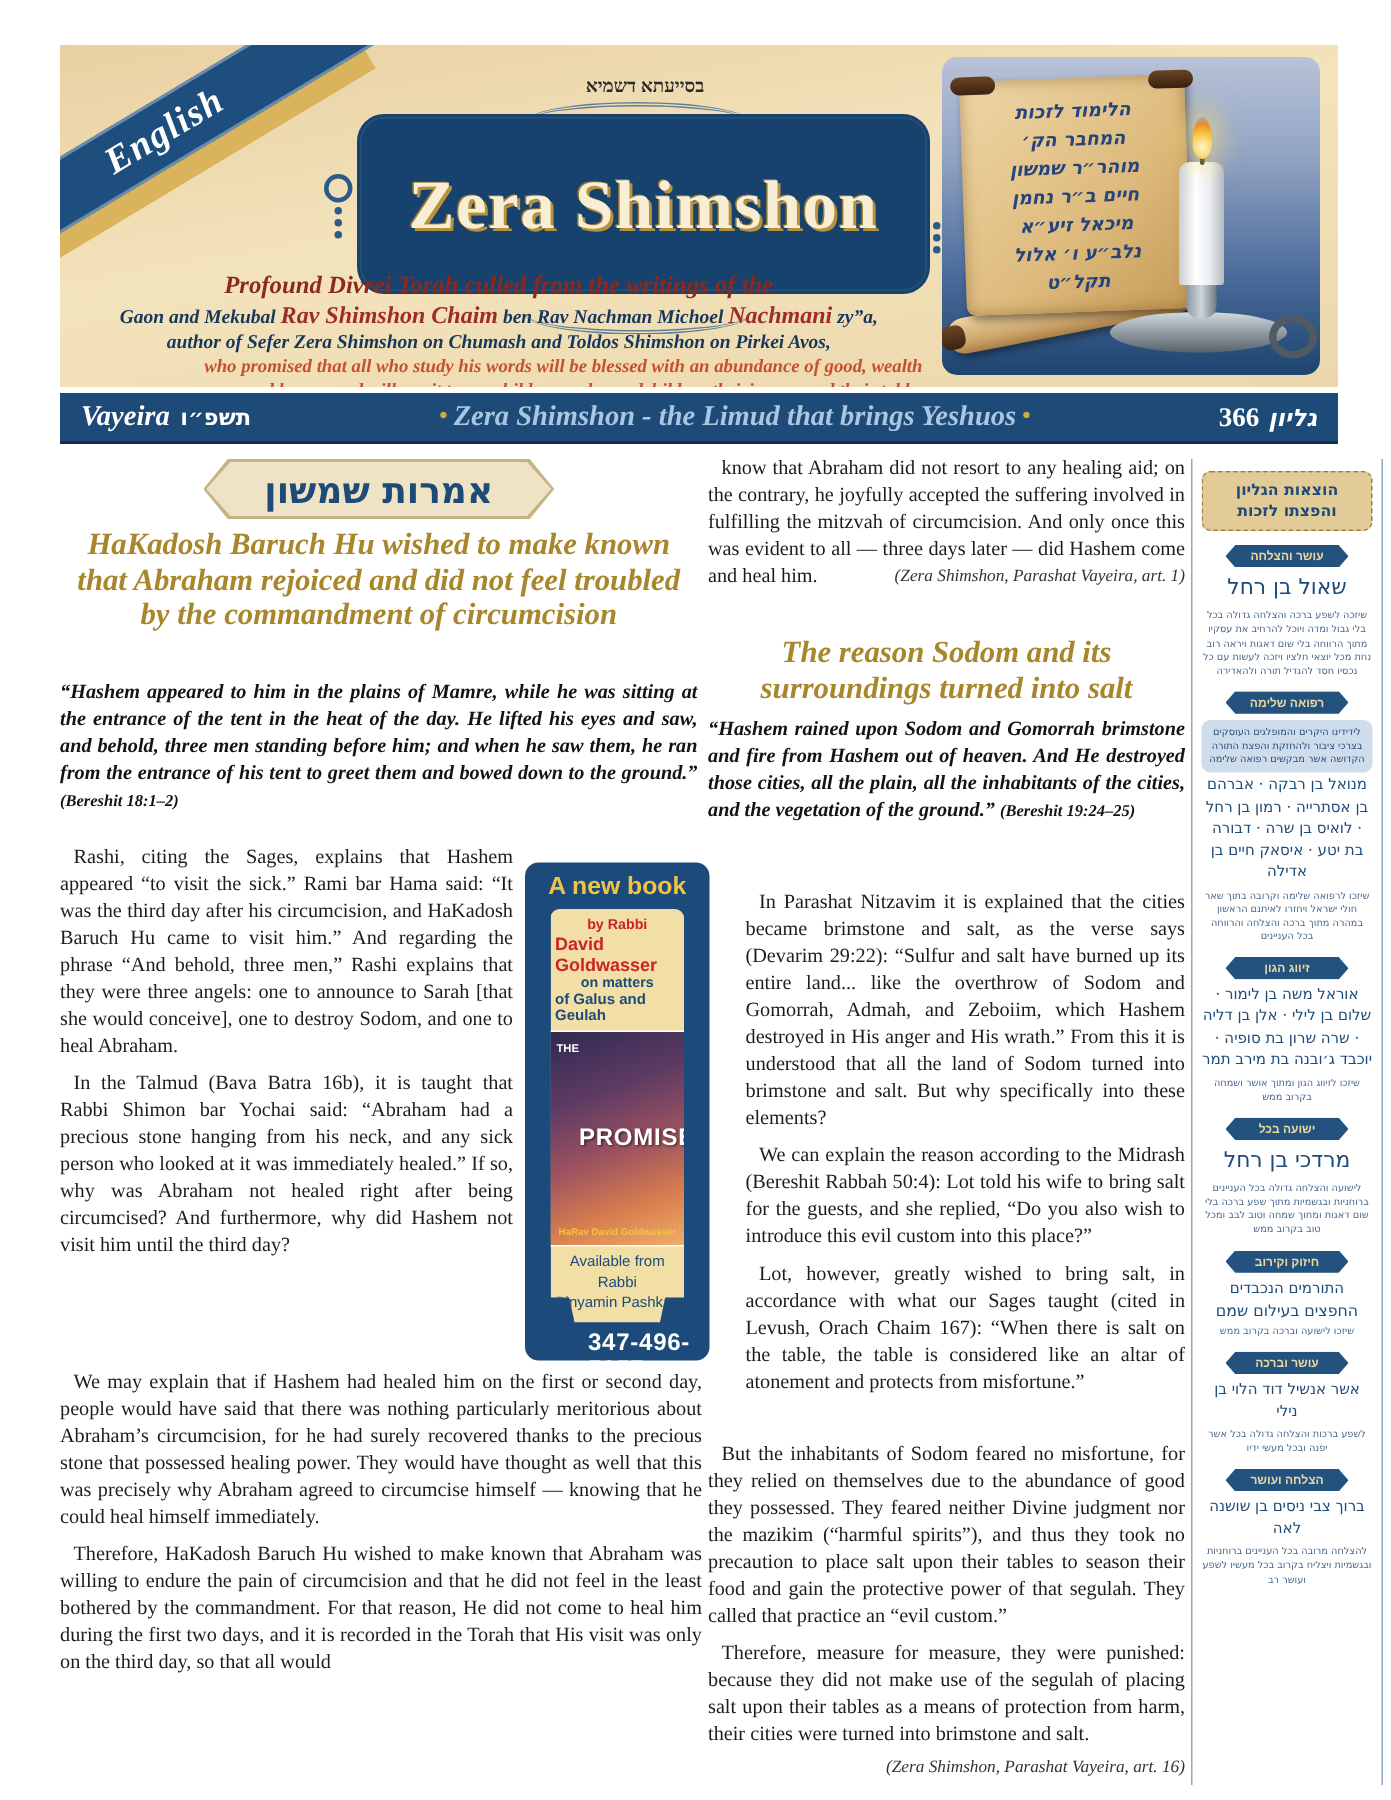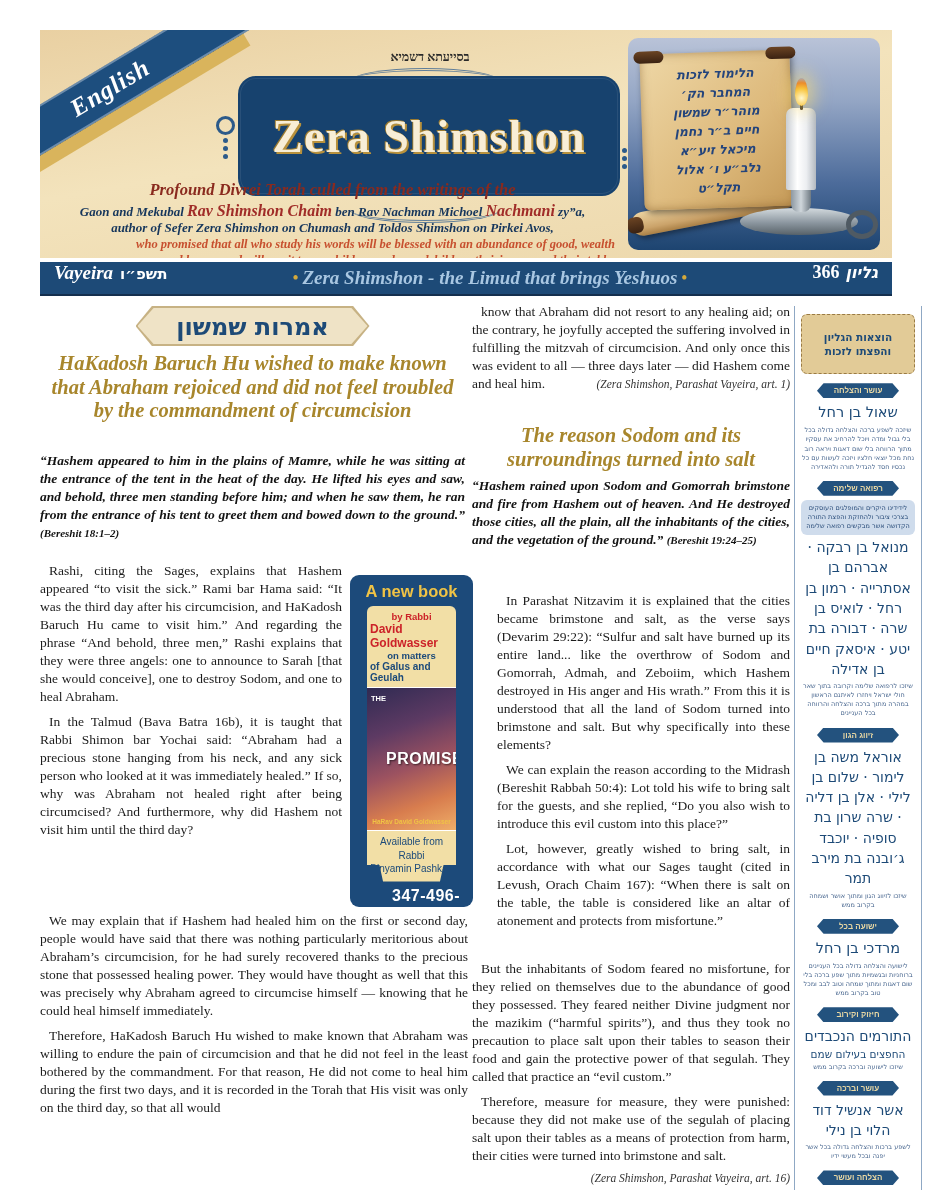--- a/index.html
+++ b/index.html
@@ -60,21 +60,21 @@
   .candle{left:158px;top:70px;width:30px;height:82px;border-radius:7px 7px 2px 2px;
        background:linear-gradient(90deg,#c9ced4 0%,#ffffff 38%,#eceef1 68%,#b3b9c0 100%);}
   .holder-stem{left:163px;top:148px;width:20px;height:26px;
        background:linear-gradient(90deg,#8d98a1,#cfd6db 50%,#6f7a83);border-radius:3px 3px 8px 8px;}
   .holder-dish{left:112px;top:170px;width:118px;height:27px;border-radius:50%;
        background:linear-gradient(180deg,#d3dade 0%,#8b969f 55%,#586269 100%);}
   .holder-handle{left:218px;top:172px;width:22px;height:19px;border:5px solid #4f5a63;border-radius:50%;background:transparent;}
 
   
   .bar{left:40px;top:262px;width:852px;height:34px;background:#1d4a77;border-bottom:2px solid #142f4e;
-       display:flex;justify-content:space-between;box-sizing:border-box;padding:0 14px;}
+       display:flex;align-items:center;justify-content:space-between;box-sizing:border-box;padding:0 14px;}
   .bar-left{color:#ffffff;font-weight:bold;font-style:italic;font-size:19px;display:flex;gap:7px;align-items:baseline;}
   .bar-left .he{font-style:normal;font-size:15px;font-family:"DejaVu Serif","DejaVu Sans",serif;}
   .bar-center{color:#a9c7e2;font-weight:bold;font-style:italic;font-size:19px;display:flex;gap:4px;align-items:center;}
   .bar-center .bullet{color:#d4a93c;font-style:normal;font-size:16px;}
   .bar-right{color:#ffffff;font-weight:bold;font-size:18px;display:flex;gap:6px;align-items:baseline;}
   .bar-right .he{font-style:italic;font-size:16px;font-family:"DejaVu Serif","DejaVu Sans",serif;}
 
   
   .badge-wrap{left:40px;top:306px;width:425px;display:flex;justify-content:center;}
   .badge-outer{width:234px;height:40px;background:#c7b284;
@@ -124,26 +124,26 @@
   .cover-lines i{display:block;height:2px;background:rgba(255,255,255,.7);border-radius:1px;}
   .door{width:16px;height:24px;border:2px solid #33243f;background:rgba(40,25,55,.35);margin-top:3px;}
   .cover-author{position:absolute;bottom:5px;width:100%;text-align:center;color:#f0c345;font-weight:bold;font-size:6.5px;}
   .ad-avail{color:#1c4a7a;font-weight:normal;font-size:10px;text-align:center;line-height:1.35;margin-top:4px;}
   .ad-phone{color:#ffffff;font-weight:bold;font-size:16px;letter-spacing:.5px;margin-top:5px;margin-left:36px;}
 
   
   .sidebar{left:794px;top:306px;width:128px;height:884px;box-sizing:border-box;
       border-left:1px solid #8fa8c4;border-right:1px solid #8fa8c4;padding:8px 6px;overflow:hidden;
       text-align:center;font-family:"DejaVu Serif","DejaVu Sans",serif;}
-  .sb-box{background:#e2cb97;border:1px dashed #9a7b44;border-radius:6px;padding:15px 3px;
+  .sb-box{background:#e2cb97;border:1px dashed #9a7b44;border-radius:6px;padding:5px 3px;
       color:#1d4a77;font-weight:bold;font-size:10.5px;line-height:1.35;}
   .sb-ribbon{display:block;margin:9px auto 4px auto;width:78px;background:#23527e;color:#e9d8a4;
       font-family:"Liberation Sans","DejaVu Sans",sans-serif;font-weight:bold;font-size:8px;
       padding:3px 2px;clip-path:polygon(0 50%,8% 0,92% 0,100% 50%,92% 100%,8% 100%);}
-  .sb-name{color:#1d4a77;font-size:14px;line-height:1.45;margin-top:2px;}
+  .sb-name{color:#1d4a77;font-size:10px;line-height:1.45;margin-top:2px;}
   .sb-name-lg{font-size:14.5px;}
   .sb-sub{color:#1d4a77;font-size:10.5px;margin-top:1px;}
   .sb-tiny{color:#4a6890;font-size:6.5px;line-height:1.4;margin-top:3px;}
   .sb-bluebox{background:#cfdcec;border-radius:6px;padding:4px 3px;color:#2a4d7a;
       font-size:6.5px;line-height:1.4;margin-top:4px;}
 </style>
 </head>
 <body>
 
 <div class="abs hdr">

